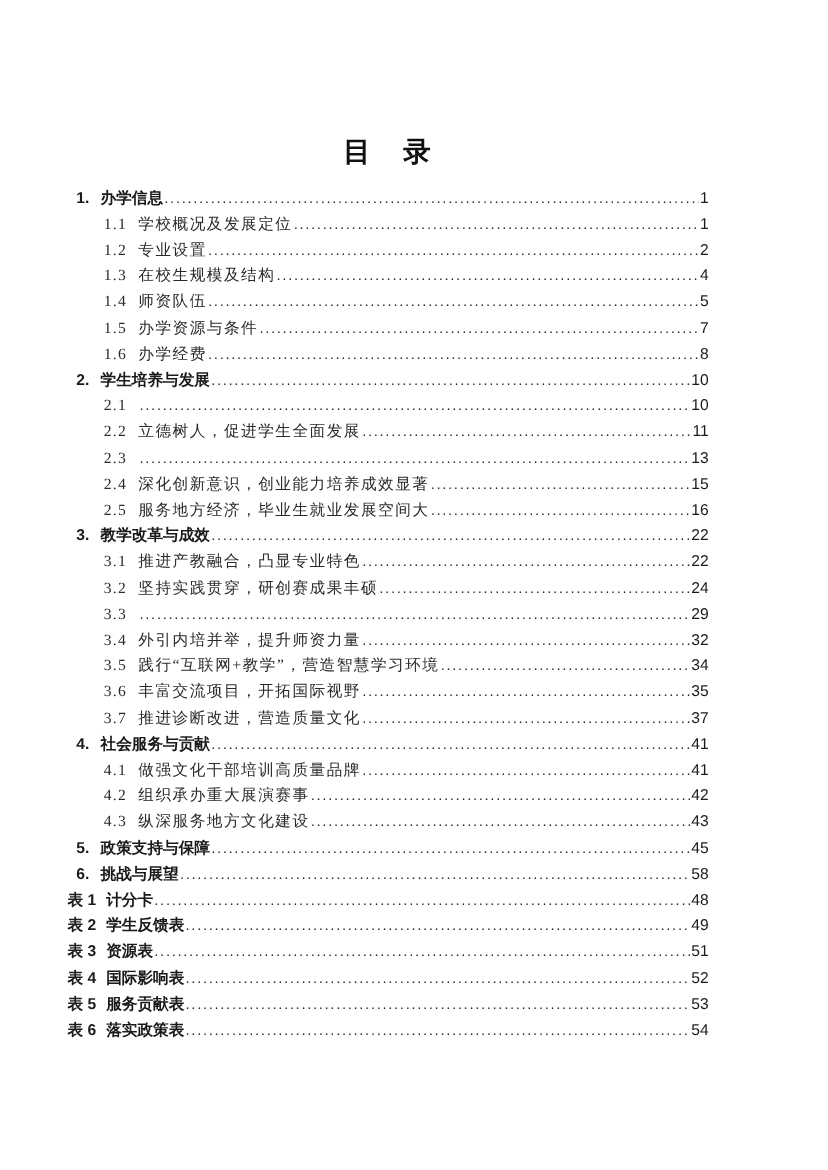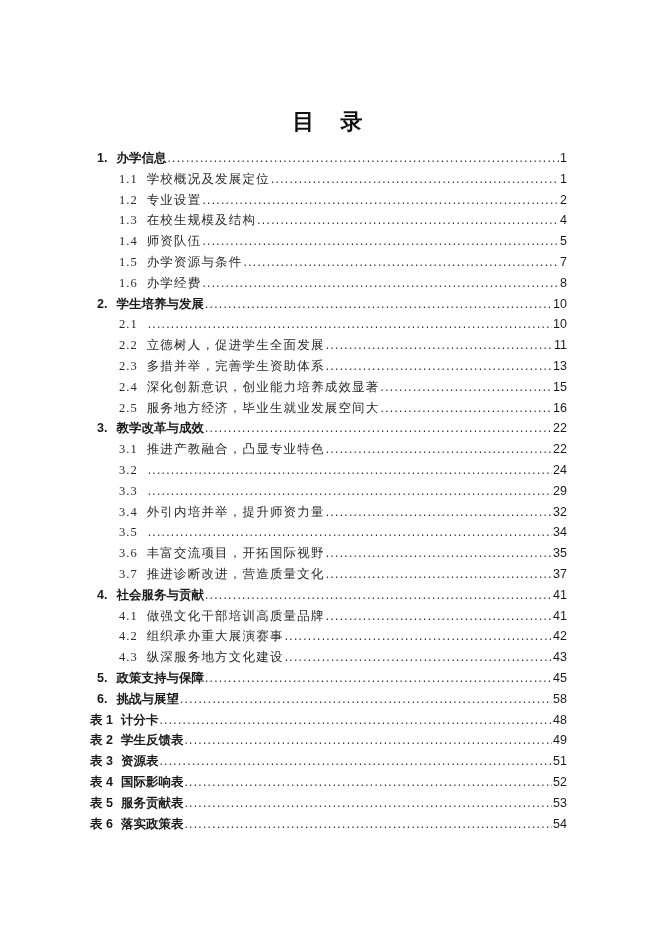--- a/index.html
+++ b/index.html
@@ -6,21 +6,21 @@
     margin: 0;
     padding: 0;
     background: #ffffff;
   }
   .page {
     position: relative;
     width: 662px;
     height: 936px;
     background: #ffffff;
     box-sizing: border-box;
-    padding: 110px 95px 0 90px;
+    padding: 110px 95px 0 54px;
     overflow: hidden;
     color: #1c1c1c;
   }
   .toc-title {
     margin: 0 0 14px 0;
     height: 24px;
     line-height: 24px;
     text-align: center;
     font-family: "Liberation Sans", "DejaVu Sans", sans-serif;
     font-weight: bold;
@@ -155,21 +155,20 @@
         <span class="pg">10</span>
       </div>
       <div class="toc-row lv2">
         <span class="num">2.2</span>
         <span class="label">立德树人，促进学生全面发展</span>
         <span class="dots">............................................................................................................................................................................................................................................................................................................</span>
         <span class="pg">11</span>
       </div>
       <div class="toc-row lv2">
         <span class="num">2.3</span>
-        <span class="label">多措并举，完善学生资助体系</span>
         <span class="dots">............................................................................................................................................................................................................................................................................................................</span>
         <span class="pg">13</span>
       </div>
       <div class="toc-row lv2">
         <span class="num">2.4</span>
         <span class="label">深化创新意识，创业能力培养成效显著</span>
         <span class="dots">............................................................................................................................................................................................................................................................................................................</span>
         <span class="pg">15</span>
       </div>
       <div class="toc-row lv2">
@@ -185,36 +184,38 @@
         <span class="pg">22</span>
       </div>
       <div class="toc-row lv2">
         <span class="num">3.1</span>
         <span class="label">推进产教融合，凸显专业特色</span>
         <span class="dots">............................................................................................................................................................................................................................................................................................................</span>
         <span class="pg">22</span>
       </div>
       <div class="toc-row lv2">
         <span class="num">3.2</span>
+        <span class="label">坚持实践贯穿，研创赛成果丰硕</span>
         <span class="dots">............................................................................................................................................................................................................................................................................................................</span>
         <span class="pg">24</span>
       </div>
       <div class="toc-row lv2">
         <span class="num">3.3</span>
         <span class="dots">............................................................................................................................................................................................................................................................................................................</span>
         <span class="pg">29</span>
       </div>
       <div class="toc-row lv2">
         <span class="num">3.4</span>
         <span class="label">外引内培并举，提升师资力量</span>
         <span class="dots">............................................................................................................................................................................................................................................................................................................</span>
         <span class="pg">32</span>
       </div>
       <div class="toc-row lv2">
         <span class="num">3.5</span>
+        <span class="label">践行“互联网+教学”，营造智慧学习环境</span>
         <span class="dots">............................................................................................................................................................................................................................................................................................................</span>
         <span class="pg">34</span>
       </div>
       <div class="toc-row lv2">
         <span class="num">3.6</span>
         <span class="label">丰富交流项目，开拓国际视野</span>
         <span class="dots">............................................................................................................................................................................................................................................................................................................</span>
         <span class="pg">35</span>
       </div>
       <div class="toc-row lv2">

